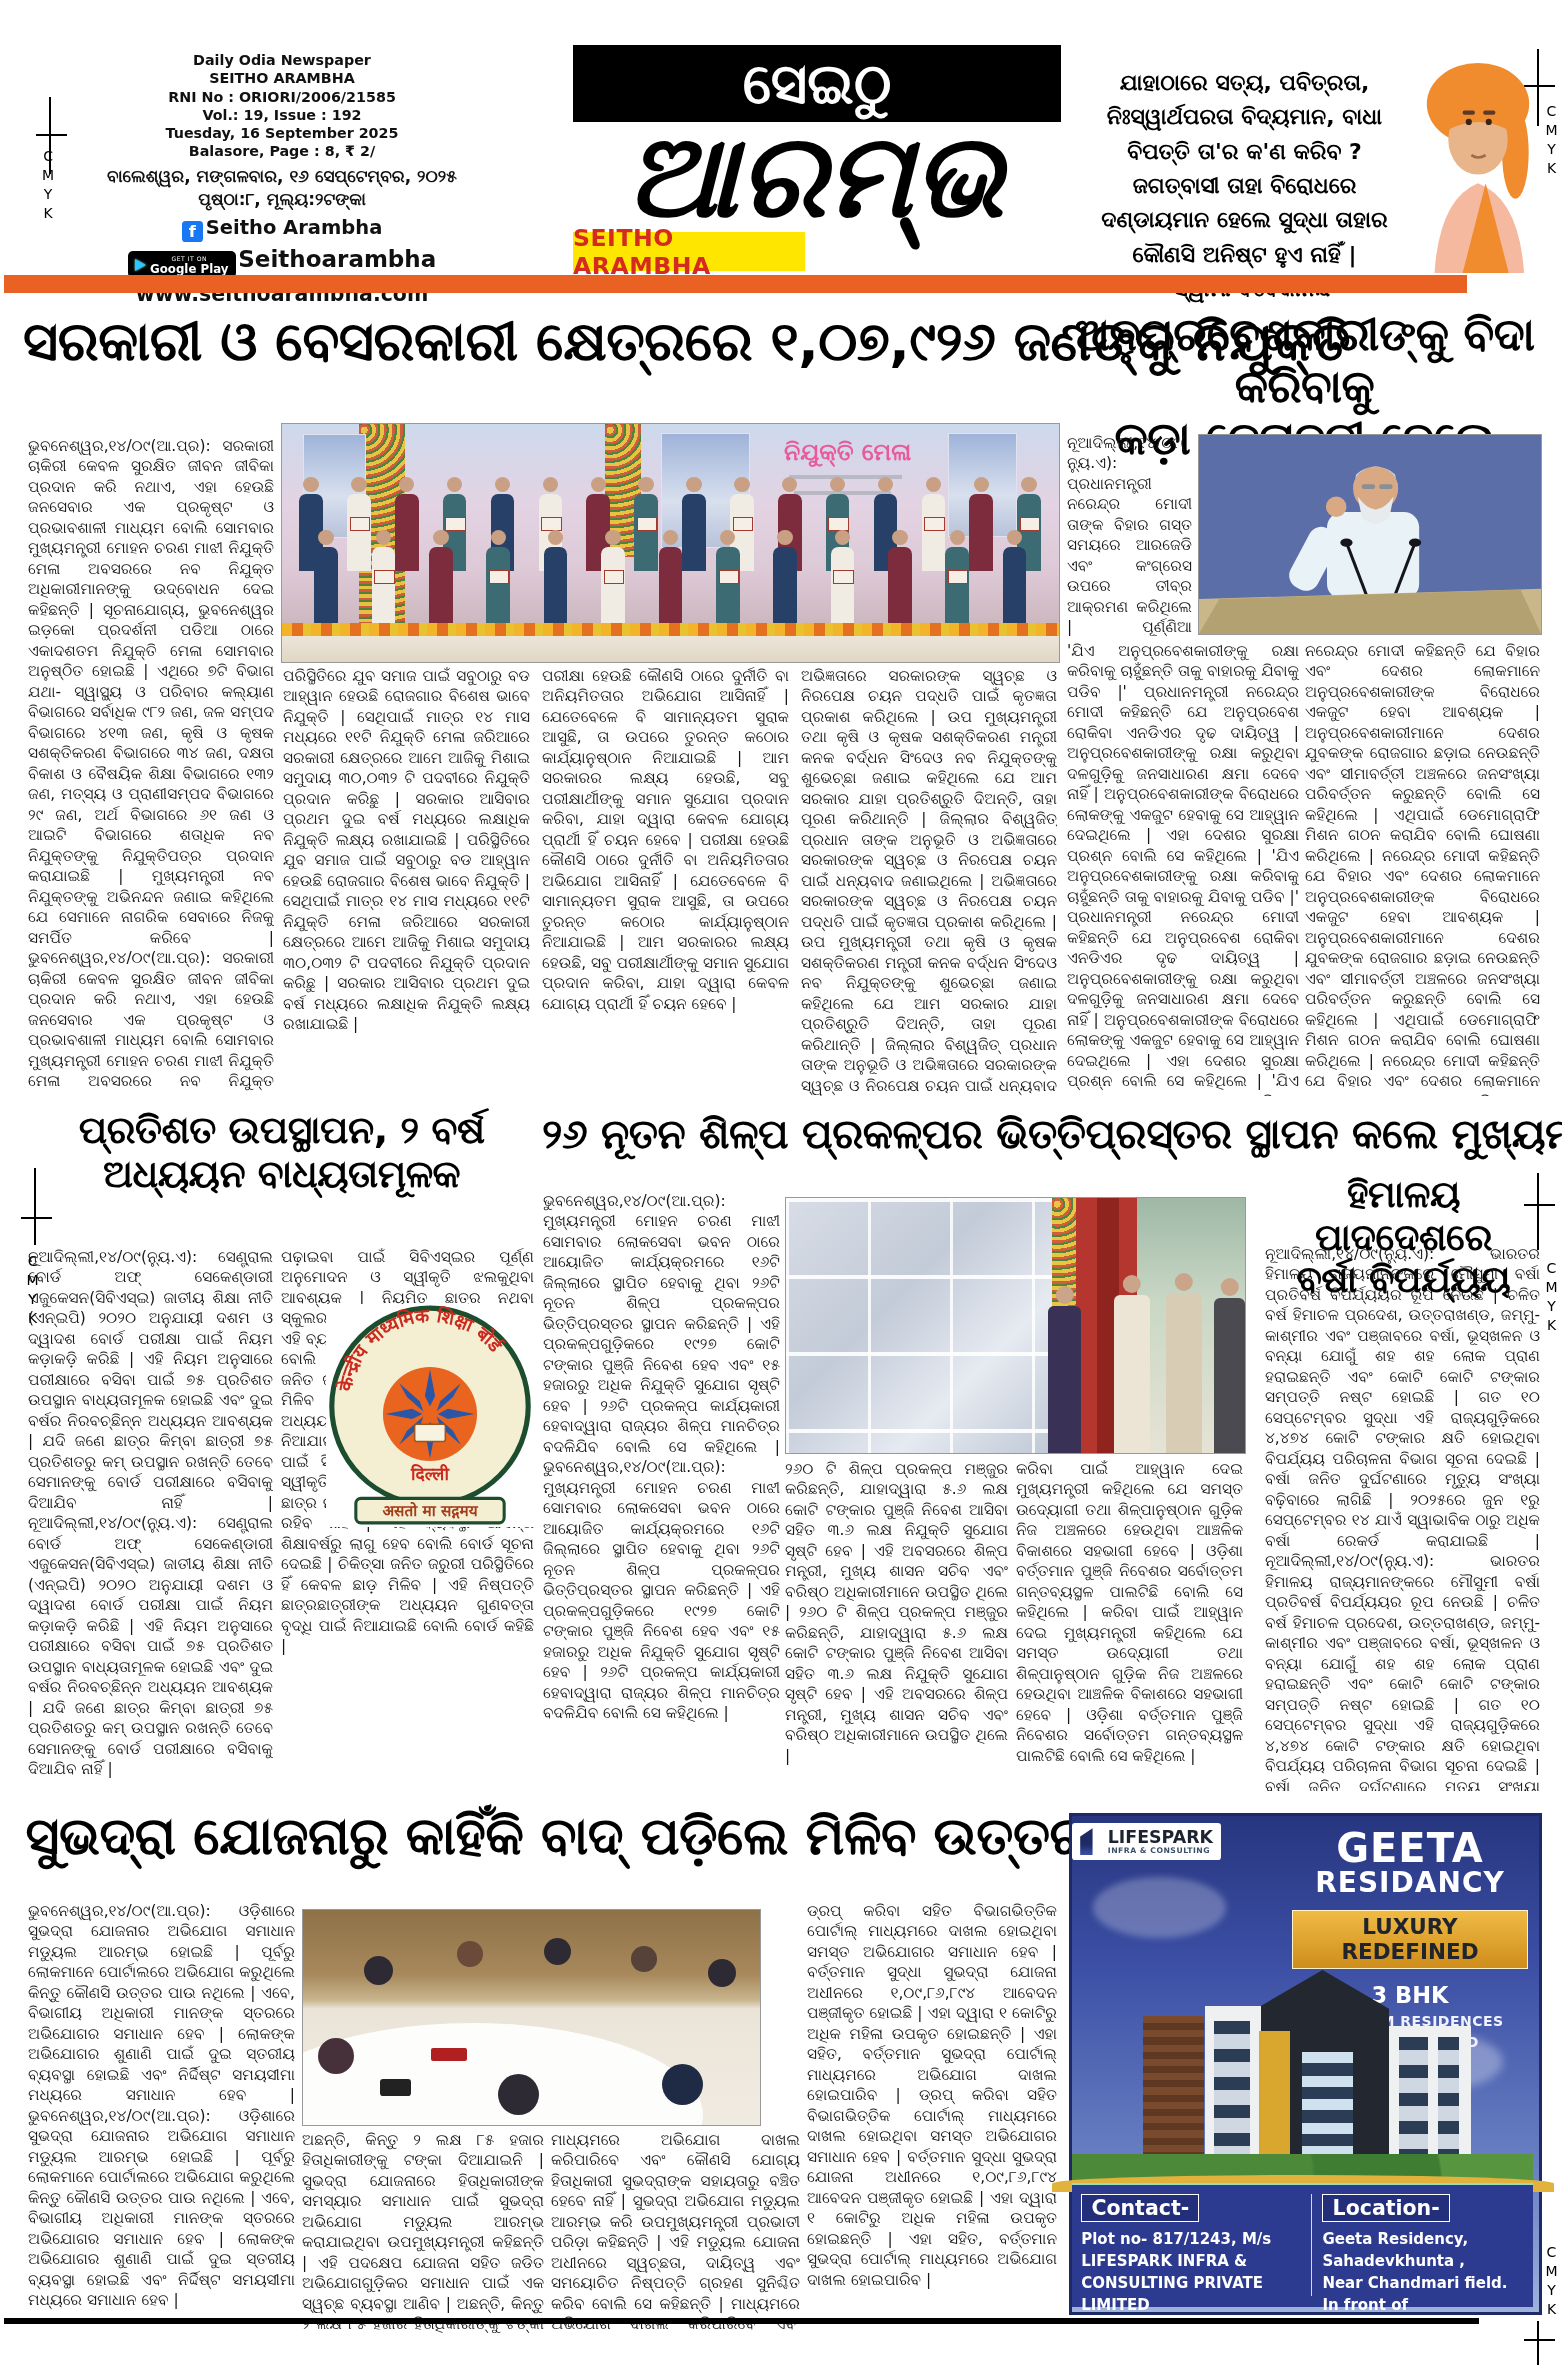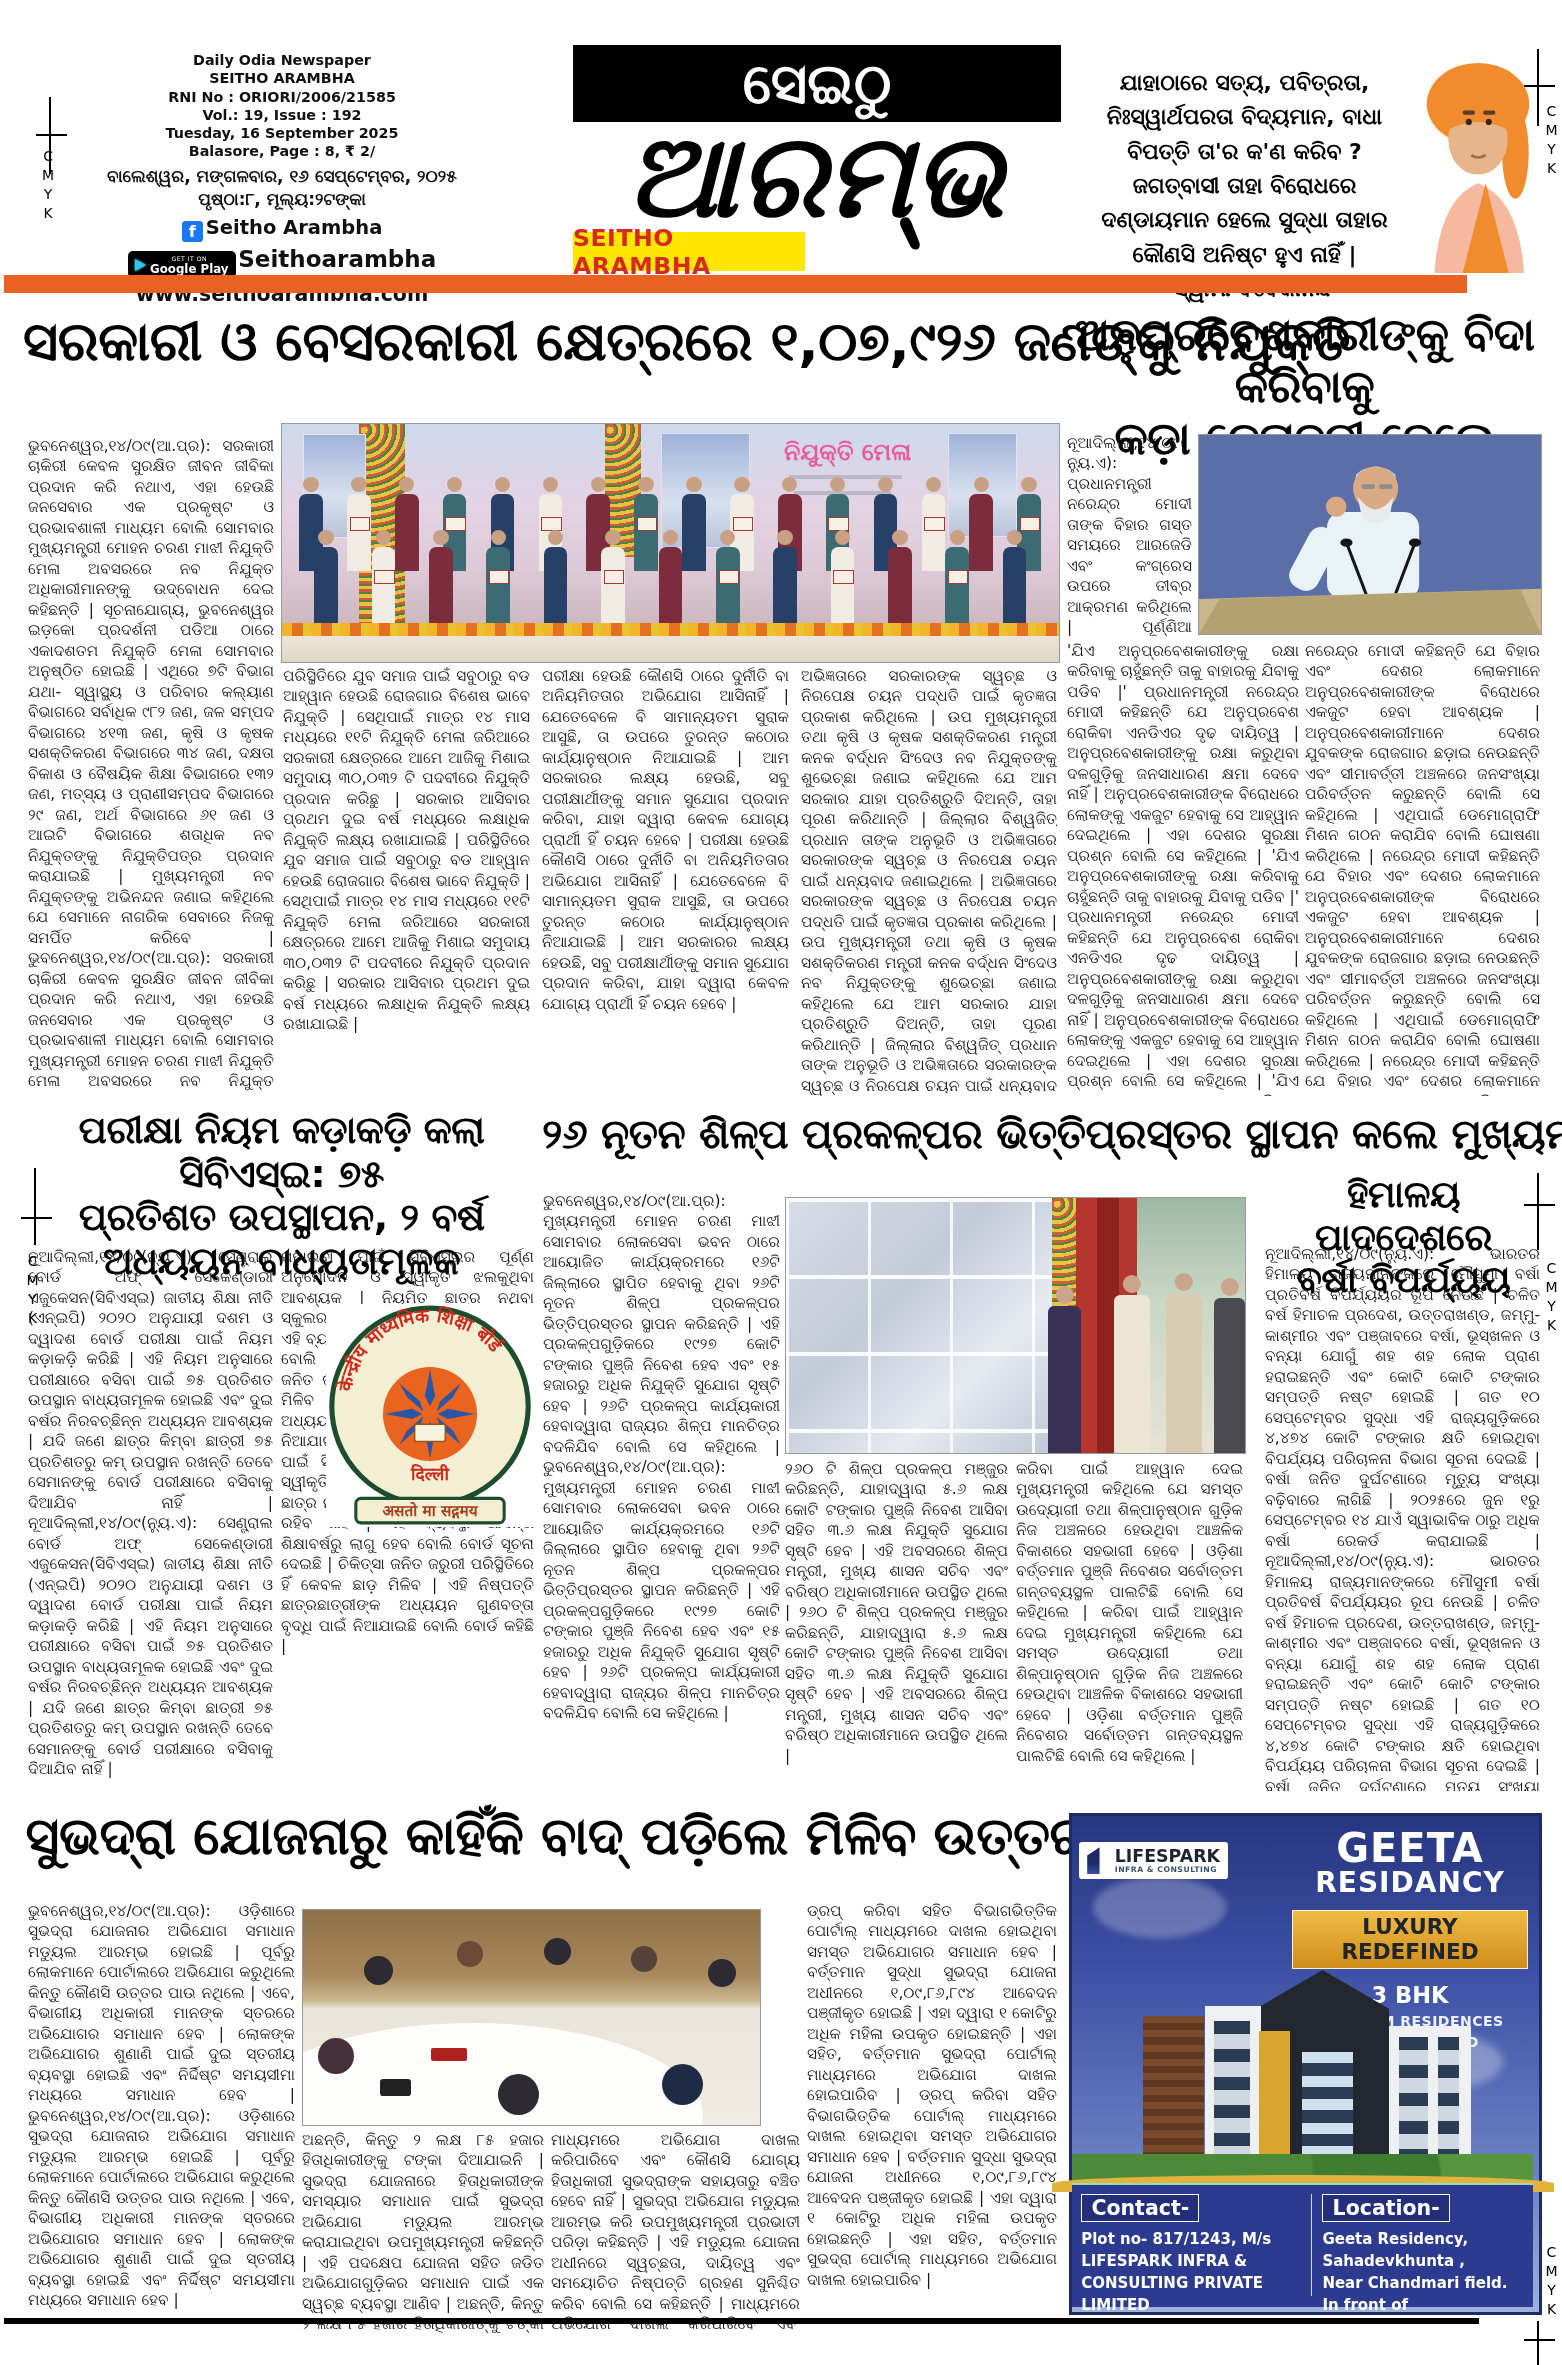--- a/index.html
+++ b/index.html
@@ -257,21 +257,20 @@
       <ellipse cx="288" cy="210" rx="12" ry="8" fill="#14161a"></ellipse>
       <ellipse cx="422" cy="210" rx="12" ry="8" fill="#14161a"></ellipse>
       <polygon points="0,320 668,300 668,388 0,388" fill="#c9b689"></polygon>
       <polygon points="40,320 628,302 668,388 0,388" fill="#b4a172"></polygon>
     </svg>
   </div>
   <div class="abs bodytxt" style="left:1067px;top:641px;width:232px;height:455px;">'ଯିଏ ଅନୁପ୍ରବେଶକାରୀଙ୍କୁ ରକ୍ଷା କରିବାକୁ ଚାହୁଁଛନ୍ତି ତାକୁ ବାହାରକୁ ଯିବାକୁ ପଡିବ |' ପ୍ରଧାନମନ୍ତ୍ରୀ ନରେନ୍ଦ୍ର ମୋଦୀ କହିଛନ୍ତି ଯେ ଅନୁପ୍ରବେଶ ରୋକିବା ଏନଡିଏର ଦୃଢ ଦାୟିତ୍ୱ | ଅନୁପ୍ରବେଶକାରୀଙ୍କୁ ରକ୍ଷା କରୁଥିବା ଦଳଗୁଡ଼ିକୁ ଜନସାଧାରଣ କ୍ଷମା ଦେବେ ନାହିଁ | ଅନୁପ୍ରବେଶକାରୀଙ୍କ ବିରୋଧରେ ଲୋକଙ୍କୁ ଏକଜୁଟ ହେବାକୁ ସେ ଆହ୍ୱାନ ଦେଇଥିଲେ | ଏହା ଦେଶର ସୁରକ୍ଷା ପ୍ରଶ୍ନ ବୋଲି ସେ କହିଥିଲେ | 'ଯିଏ ଅନୁପ୍ରବେଶକାରୀଙ୍କୁ ରକ୍ଷା କରିବାକୁ ଚାହୁଁଛନ୍ତି ତାକୁ ବାହାରକୁ ଯିବାକୁ ପଡିବ |' ପ୍ରଧାନମନ୍ତ୍ରୀ ନରେନ୍ଦ୍ର ମୋଦୀ କହିଛନ୍ତି ଯେ ଅନୁପ୍ରବେଶ ରୋକିବା ଏନଡିଏର ଦୃଢ ଦାୟିତ୍ୱ | ଅନୁପ୍ରବେଶକାରୀଙ୍କୁ ରକ୍ଷା କରୁଥିବା ଦଳଗୁଡ଼ିକୁ ଜନସାଧାରଣ କ୍ଷମା ଦେବେ ନାହିଁ | ଅନୁପ୍ରବେଶକାରୀଙ୍କ ବିରୋଧରେ ଲୋକଙ୍କୁ ଏକଜୁଟ ହେବାକୁ ସେ ଆହ୍ୱାନ ଦେଇଥିଲେ | ଏହା ଦେଶର ସୁରକ୍ଷା ପ୍ରଶ୍ନ ବୋଲି ସେ କହିଥିଲେ | 'ଯିଏ ଅନୁପ୍ରବେଶକାରୀଙ୍କୁ ରକ୍ଷା କରିବାକୁ ଚାହୁଁଛନ୍ତି ତାକୁ ବାହାରକୁ ଯିବାକୁ ପଡିବ |' ପ୍ରଧାନମନ୍ତ୍ରୀ ନରେନ୍ଦ୍ର ମୋଦୀ କହିଛନ୍ତି ଯେ ଅନୁପ୍ରବେଶ ରୋକିବା ଏନଡିଏର ଦୃଢ ଦାୟିତ୍ୱ | ଅନୁପ୍ରବେଶକାରୀଙ୍କୁ ରକ୍ଷା କରୁଥିବା ଦଳଗୁଡ଼ିକୁ ଜନସାଧାରଣ କ୍ଷମା ଦେବେ ନାହିଁ | ଅନୁପ୍ରବେଶକାରୀଙ୍କ ବିରୋଧରେ ଲୋକଙ୍କୁ ଏକଜୁଟ ହେବାକୁ ସେ ଆହ୍ୱାନ ଦେଇଥିଲେ | ଏହା ଦେଶର ସୁରକ୍ଷା ପ୍ରଶ୍ନ ବୋଲି ସେ କହିଥିଲେ |</div>
   <div class="abs bodytxt" style="left:1305px;top:641px;width:235px;height:455px;">ନରେନ୍ଦ୍ର ମୋଦୀ କହିଛନ୍ତି ଯେ ବିହାର ଏବଂ ଦେଶର ଲୋକମାନେ ଅନୁପ୍ରବେଶକାରୀଙ୍କ ବିରୋଧରେ ଏକଜୁଟ ହେବା ଆବଶ୍ୟକ | ଅନୁପ୍ରବେଶକାରୀମାନେ ଦେଶର ଯୁବକଙ୍କ ରୋଜଗାର ଛଡ଼ାଇ ନେଉଛନ୍ତି ଏବଂ ସୀମାବର୍ତ୍ତୀ ଅଞ୍ଚଳରେ ଜନସଂଖ୍ୟା ପରିବର୍ତ୍ତନ କରୁଛନ୍ତି ବୋଲି ସେ କହିଥିଲେ | ଏଥିପାଇଁ ଡେମୋଗ୍ରାଫି ମିଶନ ଗଠନ କରାଯିବ ବୋଲି ଘୋଷଣା କରିଥିଲେ | ନରେନ୍ଦ୍ର ମୋଦୀ କହିଛନ୍ତି ଯେ ବିହାର ଏବଂ ଦେଶର ଲୋକମାନେ ଅନୁପ୍ରବେଶକାରୀଙ୍କ ବିରୋଧରେ ଏକଜୁଟ ହେବା ଆବଶ୍ୟକ | ଅନୁପ୍ରବେଶକାରୀମାନେ ଦେଶର ଯୁବକଙ୍କ ରୋଜଗାର ଛଡ଼ାଇ ନେଉଛନ୍ତି ଏବଂ ସୀମାବର୍ତ୍ତୀ ଅଞ୍ଚଳରେ ଜନସଂଖ୍ୟା ପରିବର୍ତ୍ତନ କରୁଛନ୍ତି ବୋଲି ସେ କହିଥିଲେ | ଏଥିପାଇଁ ଡେମୋଗ୍ରାଫି ମିଶନ ଗଠନ କରାଯିବ ବୋଲି ଘୋଷଣା କରିଥିଲେ | ନରେନ୍ଦ୍ର ମୋଦୀ କହିଛନ୍ତି ଯେ ବିହାର ଏବଂ ଦେଶର ଲୋକମାନେ ଅନୁପ୍ରବେଶକାରୀଙ୍କ ବିରୋଧରେ ଏକଜୁଟ ହେବା ଆବଶ୍ୟକ | ଅନୁପ୍ରବେଶକାରୀମାନେ ଦେଶର ଯୁବକଙ୍କ ରୋଜଗାର ଛଡ଼ାଇ ନେଉଛନ୍ତି ଏବଂ ସୀମାବର୍ତ୍ତୀ ଅଞ୍ଚଳରେ ଜନସଂଖ୍ୟା ପରିବର୍ତ୍ତନ କରୁଛନ୍ତି ବୋଲି ସେ କହିଥିଲେ | ଏଥିପାଇଁ ଡେମୋଗ୍ରାଫି ମିଶନ ଗଠନ କରାଯିବ ବୋଲି ଘୋଷଣା କରିଥିଲେ |</div>
 
   <div class="abs hl ctr" style="left:25.6px;top:1109px;width:512px;font-size:38px;">
-    <div>ପରୀକ୍ଷା ନିୟମ କଡ଼ାକଡ଼ି କଲା ସିବିଏସ୍ଇ: ୭୫</div>
     <div>ପ୍ରତିଶତ ଉପସ୍ଥାପନ, ୨ ବର୍ଷ ଅଧ୍ୟୟନ ବାଧ୍ୟତାମୂଳକ</div>
   </div>
   <div class="abs bodytxt" style="left:28px;top:1247px;width:245px;height:543px;">ନୂଆଦିଲ୍ଲୀ,୧୪/୦୯(ନ୍ୟୁ.ଏ): ସେଣ୍ଟ୍ରାଲ ବୋର୍ଡ ଅଫ୍ ସେକେଣ୍ଡାରୀ ଏଜୁକେସନ(ସିବିଏସ୍ଇ) ଜାତୀୟ ଶିକ୍ଷା ନୀତି (ଏନ୍ଇପି) ୨୦୨୦ ଅନୁଯାୟୀ ଦଶମ ଓ ଦ୍ୱାଦଶ ବୋର୍ଡ ପରୀକ୍ଷା ପାଇଁ ନିୟମ କଡ଼ାକଡ଼ି କରିଛି | ଏହି ନିୟମ ଅନୁସାରେ ପରୀକ୍ଷାରେ ବସିବା ପାଇଁ ୭୫ ପ୍ରତିଶତ ଉପସ୍ଥାନ ବାଧ୍ୟତାମୂଳକ ହୋଇଛି ଏବଂ ଦୁଇ ବର୍ଷର ନିରବଚ୍ଛିନ୍ନ ଅଧ୍ୟୟନ ଆବଶ୍ୟକ | ଯଦି ଜଣେ ଛାତ୍ର କିମ୍ବା ଛାତ୍ରୀ ୭୫ ପ୍ରତିଶତରୁ କମ୍ ଉପସ୍ଥାନ ରଖନ୍ତି ତେବେ ସେମାନଙ୍କୁ ବୋର୍ଡ ପରୀକ୍ଷାରେ ବସିବାକୁ ଦିଆଯିବ ନାହିଁ | ନୂଆଦିଲ୍ଲୀ,୧୪/୦୯(ନ୍ୟୁ.ଏ): ସେଣ୍ଟ୍ରାଲ ବୋର୍ଡ ଅଫ୍ ସେକେଣ୍ଡାରୀ ଏଜୁକେସନ(ସିବିଏସ୍ଇ) ଜାତୀୟ ଶିକ୍ଷା ନୀତି (ଏନ୍ଇପି) ୨୦୨୦ ଅନୁଯାୟୀ ଦଶମ ଓ ଦ୍ୱାଦଶ ବୋର୍ଡ ପରୀକ୍ଷା ପାଇଁ ନିୟମ କଡ଼ାକଡ଼ି କରିଛି | ଏହି ନିୟମ ଅନୁସାରେ ପରୀକ୍ଷାରେ ବସିବା ପାଇଁ ୭୫ ପ୍ରତିଶତ ଉପସ୍ଥାନ ବାଧ୍ୟତାମୂଳକ ହୋଇଛି ଏବଂ ଦୁଇ ବର୍ଷର ନିରବଚ୍ଛିନ୍ନ ଅଧ୍ୟୟନ ଆବଶ୍ୟକ | ଯଦି ଜଣେ ଛାତ୍ର କିମ୍ବା ଛାତ୍ରୀ ୭୫ ପ୍ରତିଶତରୁ କମ୍ ଉପସ୍ଥାନ ରଖନ୍ତି ତେବେ ସେମାନଙ୍କୁ ବୋର୍ଡ ପରୀକ୍ଷାରେ ବସିବାକୁ ଦିଆଯିବ ନାହିଁ |</div>
   <div class="abs bodytxt" style="left:281px;top:1247px;width:253px;height:543px;">ପଢ଼ାଇବା ପାଇଁ ସିବିଏସ୍ଇର ପୂର୍ଣ୍ଣ ଅନୁମୋଦନ ଓ ସ୍ୱୀକୃତି ଝଲକୁଥିବା ଆବଶ୍ୟକ | ନିୟମିତ ଛାତ୍ର ନଥିବା ସ୍କୁଲର କୌଣସି ବି ମାନ୍ୟତା ରହିବ ନାହିଁ | ଏହି ବ୍ୟବସ୍ଥା ଆସନ୍ତା ଶିକ୍ଷାବର୍ଷରୁ ଲାଗୁ ହେବ ବୋଲି ବୋର୍ଡ ସୂଚନା ଦେଇଛି | ଚିକିତ୍ସା ଜନିତ ଜରୁରୀ ପରିସ୍ଥିତିରେ ହିଁ କେବଳ ଛାଡ଼ ମିଳିବ | ଏହି ନିଷ୍ପତ୍ତି ଛାତ୍ରଛାତ୍ରୀଙ୍କ ଅଧ୍ୟୟନ ଗୁଣବତ୍ତା ବୃଦ୍ଧି ପାଇଁ ନିଆଯାଇଛି ବୋଲି ବୋର୍ଡ କହିଛି | ପଢ଼ାଇବା ପାଇଁ ସିବିଏସ୍ଇର ପୂର୍ଣ୍ଣ ଅନୁମୋଦନ ଓ ସ୍ୱୀକୃତି ଝଲକୁଥିବା ଆବଶ୍ୟକ | ନିୟମିତ ଛାତ୍ର ନଥିବା ସ୍କୁଲର କୌଣସି ବି ମାନ୍ୟତା ରହିବ ନାହିଁ | ଏହି ବ୍ୟବସ୍ଥା ଆସନ୍ତା ଶିକ୍ଷାବର୍ଷରୁ ଲାଗୁ ହେବ ବୋଲି ବୋର୍ଡ ସୂଚନା ଦେଇଛି | ଚିକିତ୍ସା ଜନିତ ଜରୁରୀ ପରିସ୍ଥିତିରେ ହିଁ କେବଳ ଛାଡ଼ ମିଳିବ | ଏହି ନିଷ୍ପତ୍ତି ଛାତ୍ରଛାତ୍ରୀଙ୍କ ଅଧ୍ୟୟନ ଗୁଣବତ୍ତା ବୃଦ୍ଧି ପାଇଁ ନିଆଯାଇଛି ବୋଲି ବୋର୍ଡ କହିଛି |</div>
   <div class="abs cbse-wrap" style="left:326px;top:1304px;width:208px;height:223px;">
     <svg width="208" height="223" viewBox="0 0 406 436">
       <circle cx="203" cy="200" r="192" fill="#f4efd3" stroke="#1c4d2e" stroke-width="10"></circle>
       <defs>
           <path id="arc" d="M 50,215 A 155,155 0 1 1 356,215"></path>
         </defs>
@@ -332,21 +331,21 @@
     <div class="abs" style="left:128px;top:138px;width:36px;height:13.3px;background:#b02020;border-radius:2px;"></div>
     <div class="abs" style="left:77px;top:169px;width:31px;height:17.4px;background:#222;border-radius:3.1px;"></div>
   </div>
   <div class="abs bodytxt" style="left:302px;top:2130px;width:242px;height:203px;">ଅଛନ୍ତି, କିନ୍ତୁ ୨ ଲକ୍ଷ ୮୫ ହଜାର ହିତାଧିକାରୀଙ୍କୁ ଟଙ୍କା ଦିଆଯାଇନି | ସୁଭଦ୍ରା ଯୋଜନାରେ ହିତାଧିକାରୀଙ୍କ ସମସ୍ୟାର ସମାଧାନ ପାଇଁ ସୁଭଦ୍ରା ଅଭିଯୋଗ ମଡ୍ୟୁଲ ଆରମ୍ଭ କରାଯାଇଥିବା ଉପମୁଖ୍ୟମନ୍ତ୍ରୀ କହିଛନ୍ତି | ଏହି ପଦକ୍ଷେପ ଯୋଜନା ସହିତ ଜଡିତ ଅଭିଯୋଗଗୁଡ଼ିକର ସମାଧାନ ପାଇଁ ଏକ ସ୍ୱଚ୍ଛ ବ୍ୟବସ୍ଥା ଆଣିବ | ଅଛନ୍ତି, କିନ୍ତୁ ୨ ଲକ୍ଷ ୮୫ ହଜାର ହିତାଧିକାରୀଙ୍କୁ ଟଙ୍କା ଦିଆଯାଇନି | ସୁଭଦ୍ରା ଯୋଜନାରେ ହିତାଧିକାରୀଙ୍କ ସମସ୍ୟାର ସମାଧାନ ପାଇଁ ସୁଭଦ୍ରା ଅଭିଯୋଗ ମଡ୍ୟୁଲ ଆରମ୍ଭ କରାଯାଇଥିବା ଉପମୁଖ୍ୟମନ୍ତ୍ରୀ କହିଛନ୍ତି | ଏହି ପଦକ୍ଷେପ ଯୋଜନା ସହିତ ଜଡିତ ଅଭିଯୋଗଗୁଡ଼ିକର ସମାଧାନ ପାଇଁ ଏକ ସ୍ୱଚ୍ଛ ବ୍ୟବସ୍ଥା ଆଣିବ |</div>
   <div class="abs bodytxt" style="left:551px;top:2130px;width:249px;height:203px;">ମାଧ୍ୟମରେ ଅଭିଯୋଗ ଦାଖଲ କରିପାରିବେ ଏବଂ କୌଣସି ଯୋଗ୍ୟ ହିତାଧିକାରୀ ସୁଭଦ୍ରାଙ୍କ ସହାୟତାରୁ ବଞ୍ଚିତ ହେବେ ନାହିଁ | ସୁଭଦ୍ରା ଅଭିଯୋଗ ମଡ୍ୟୁଲ ଆରମ୍ଭ କରି ଉପମୁଖ୍ୟମନ୍ତ୍ରୀ ପ୍ରଭାତୀ ପରିଡ଼ା କହିଛନ୍ତି | ଏହି ମଡ୍ୟୁଲ ଯୋଜନା ଅଧୀନରେ ସ୍ୱଚ୍ଛତା, ଦାୟିତ୍ୱ ଏବଂ ସମୟୋଚିତ ନିଷ୍ପତ୍ତି ଗ୍ରହଣ ସୁନିଶ୍ଚିତ କରିବ ବୋଲି ସେ କହିଛନ୍ତି | ମାଧ୍ୟମରେ ଅଭିଯୋଗ ଦାଖଲ କରିପାରିବେ ଏବଂ କୌଣସି ଯୋଗ୍ୟ ହିତାଧିକାରୀ ସୁଭଦ୍ରାଙ୍କ ସହାୟତାରୁ ବଞ୍ଚିତ ହେବେ ନାହିଁ | ସୁଭଦ୍ରା ଅଭିଯୋଗ ମଡ୍ୟୁଲ ଆରମ୍ଭ କରି ଉପମୁଖ୍ୟମନ୍ତ୍ରୀ ପ୍ରଭାତୀ ପରିଡ଼ା କହିଛନ୍ତି | ଏହି ମଡ୍ୟୁଲ ଯୋଜନା ଅଧୀନରେ ସ୍ୱଚ୍ଛତା, ଦାୟିତ୍ୱ ଏବଂ ସମୟୋଚିତ ନିଷ୍ପତ୍ତି ଗ୍ରହଣ ସୁନିଶ୍ଚିତ କରିବ ବୋଲି ସେ କହିଛନ୍ତି |</div>
   <div class="abs bodytxt" style="left:807px;top:1901px;width:250px;height:431px;">ଡ୍ରପ୍ କରିବା ସହିତ ବିଭାଗଭିତ୍ତିକ ପୋର୍ଟାଲ୍ ମାଧ୍ୟମରେ ଦାଖଲ ହୋଇଥିବା ସମସ୍ତ ଅଭିଯୋଗର ସମାଧାନ ହେବ | ବର୍ତ୍ତମାନ ସୁଦ୍ଧା ସୁଭଦ୍ରା ଯୋଜନା ଅଧୀନରେ ୧,୦୯,୮୬,୮୯୪ ଆବେଦନ ପଞ୍ଜୀକୃତ ହୋଇଛି | ଏହା ଦ୍ୱାରା ୧ କୋଟିରୁ ଅଧିକ ମହିଳା ଉପକୃତ ହୋଇଛନ୍ତି | ଏହା ସହିତ, ବର୍ତ୍ତମାନ ସୁଭଦ୍ରା ପୋର୍ଟାଲ୍ ମାଧ୍ୟମରେ ଅଭିଯୋଗ ଦାଖଲ ହୋଇପାରିବ | ଡ୍ରପ୍ କରିବା ସହିତ ବିଭାଗଭିତ୍ତିକ ପୋର୍ଟାଲ୍ ମାଧ୍ୟମରେ ଦାଖଲ ହୋଇଥିବା ସମସ୍ତ ଅଭିଯୋଗର ସମାଧାନ ହେବ | ବର୍ତ୍ତମାନ ସୁଦ୍ଧା ସୁଭଦ୍ରା ଯୋଜନା ଅଧୀନରେ ୧,୦୯,୮୬,୮୯୪ ଆବେଦନ ପଞ୍ଜୀକୃତ ହୋଇଛି | ଏହା ଦ୍ୱାରା ୧ କୋଟିରୁ ଅଧିକ ମହିଳା ଉପକୃତ ହୋଇଛନ୍ତି | ଏହା ସହିତ, ବର୍ତ୍ତମାନ ସୁଭଦ୍ରା ପୋର୍ଟାଲ୍ ମାଧ୍ୟମରେ ଅଭିଯୋଗ ଦାଖଲ ହୋଇପାରିବ |</div>
 
   <div class="abs ad" style="left:1069px;top:1813px;width:467px;height:496px;">
     <div class="abs" style="left:20.5px;top:61px;width:133px;height:61px;border-radius:50%;background:#ffffff;opacity:.25;filter:blur(3.1px);"></div>
     <div class="abs" style="left:277px;top:215px;width:154px;height:61px;border-radius:50%;background:#ffffff;opacity:.3;filter:blur(4.1px);"></div>
-    <div class="abs ad-logobox" style="left:7px;top:7.2px;margin-top:19px;">
+    <div class="abs ad-logobox" style="left:0;top:7.2px;">
       <div class="ad-logoicon"></div>
       <div>
         <div class="ad-logotxt1">LIFESPARK</div>
         <div class="ad-logotxt2">INFRA &amp; CONSULTING</div>
       </div>
     </div>
     <div class="abs ctr" style="left:220px;top:12.3px;width:236px;">
       <div class="ad-t1">GEETA</div>
       <div class="ad-t2">RESIDANCY</div>
       <div style="margin-top:11.3px;"><span class="ad-lux">LUXURY REDEFINED</span></div>

